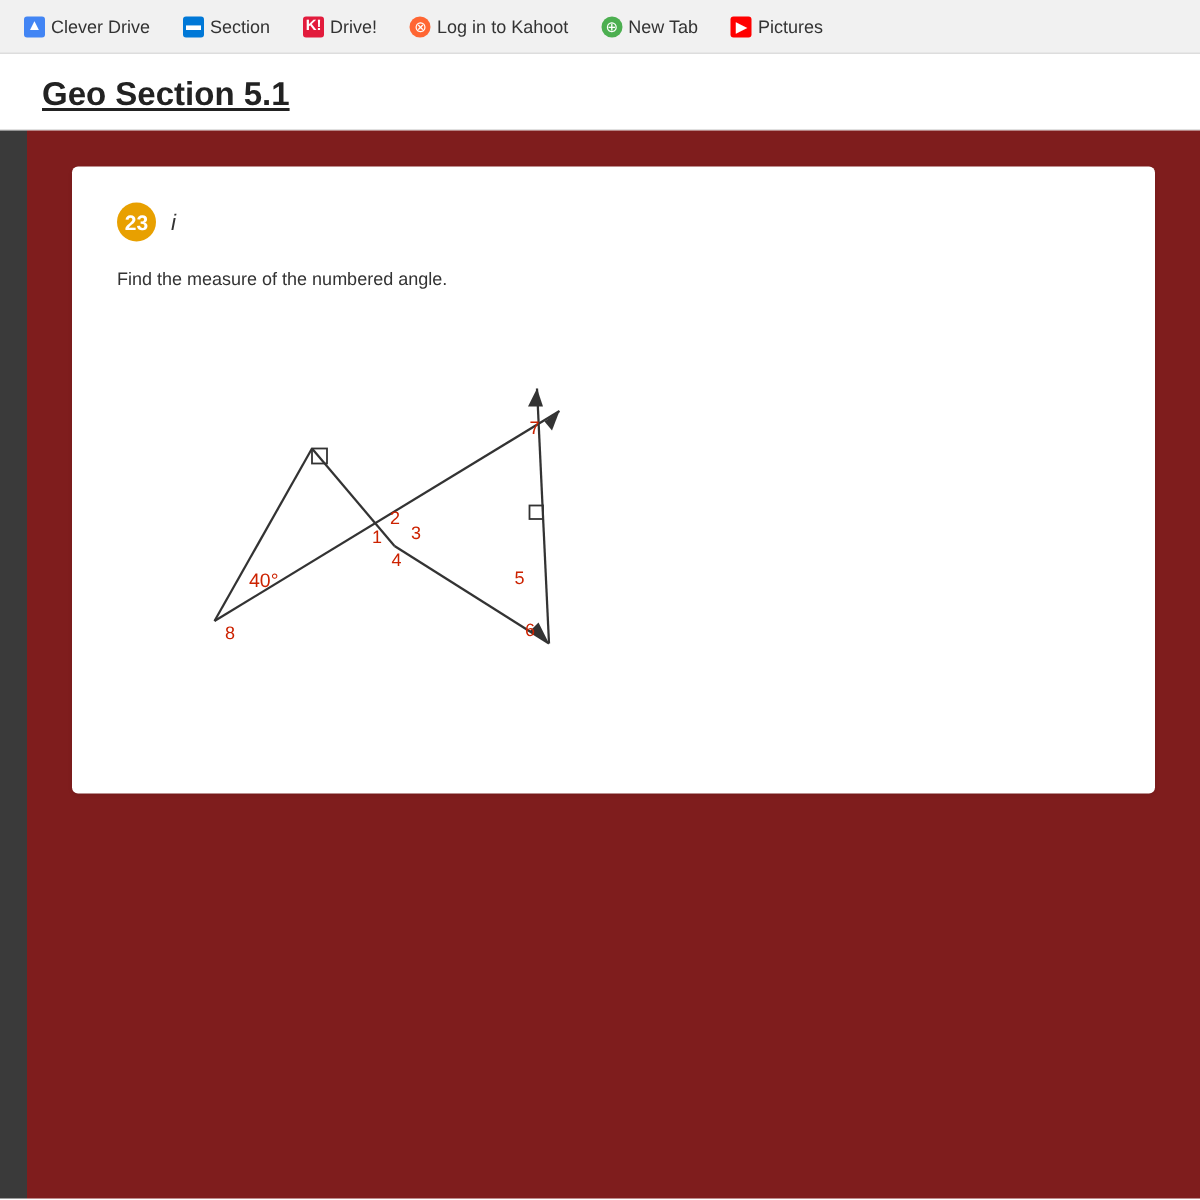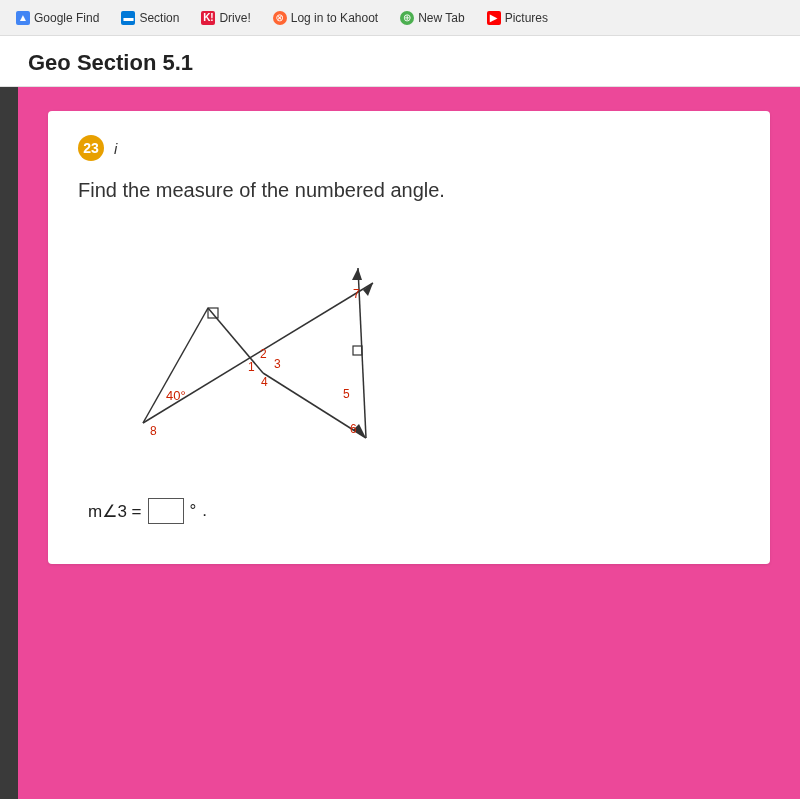--- a/index.html
+++ b/index.html
@@ -47,38 +47,39 @@
     .page-header {
       background: #fff;
       padding: 14px 20px 10px 28px;
       border-bottom: 1px solid #e0e0e0;
     }
 
     .page-title {
       font-size: 22px;
       font-weight: bold;
       color: #222;
+      text-decoration: underline;
     }
 
     
     .layout {
       display: flex;
       height: calc(800px - 36px - 52px);
     }
 
     .left-sidebar {
       width: 18px;
       background: #3a3a3a;
       flex-shrink: 0;
     }
 
     .main-content {
       flex: 1;
       padding: 24px 30px;
-      background: #ec4899;
+      background: #7f1d1d;
       overflow: auto;
     }
 
     
     .question-container {
       background: #fff;
       border-radius: 4px;
       padding: 24px 30px 40px 30px;
       box-shadow: 0 1px 3px rgba(0,0,0,0.1);
     }
@@ -103,21 +104,21 @@
       justify-content: center;
     }
 
     .question-part {
       font-size: 15px;
       color: #333;
       font-style: italic;
     }
 
     .question-text {
-      font-size: 20px;
+      font-size: 12px;
       color: #333;
       margin-bottom: 26px;
     }
 
     
     .diagram-wrapper {
       display: flex;
       justify-content: flex-start;
       margin-bottom: 40px;
       padding-left: 20px;
@@ -143,21 +144,21 @@
     .degree-symbol {
       font-size: 17px;
     }
   </style>
 </head>
 <body>
 
 <div class="browser-bar">
   <div class="tab-item">
     <span class="tab-icon" style="background:#4285F4; font-size:10px; color:#fff; display:flex; align-items:center; justify-content:center;">▲</span>
-    <span>Google Find</span>
+    <span>Clever Drive</span>
   </div>
   <div class="tab-item">
     <span class="tab-icon" style="background:#0078d7; font-size:10px; color:#fff; display:flex; align-items:center; justify-content:center;">▬</span>
     <span>Section</span>
   </div>
   <div class="tab-item">
     <span class="tab-icon" style="background:#e21b3c; font-size:10px; color:#fff; display:flex; align-items:center; justify-content:center; font-weight:bold;">K!</span>
     <span>Drive!</span>
   </div>
   <div class="tab-item">
@@ -226,21 +227,15 @@
           <text x="245" y="170" font-size="12" fill="#cc2200" font-family="Arial">5</text>
 
           <text x="252" y="205" font-size="12" fill="#cc2200" font-family="Arial">6</text>
 
           <text x="255" y="70" font-size="12" fill="#cc2200" font-family="Arial">7</text>
 
           <text x="52" y="207" font-size="12" fill="#cc2200" font-family="Arial">8</text>
         </svg>
       </div>
 
-      <div class="answer-row">
-        <span>m∠3 =</span>
-        <span class="answer-box"></span>
-        <span class="degree-symbol">°</span>
-        <span>.</span>
-      </div>
     </div>
   </div>
 </div>
 
 </body></html>

